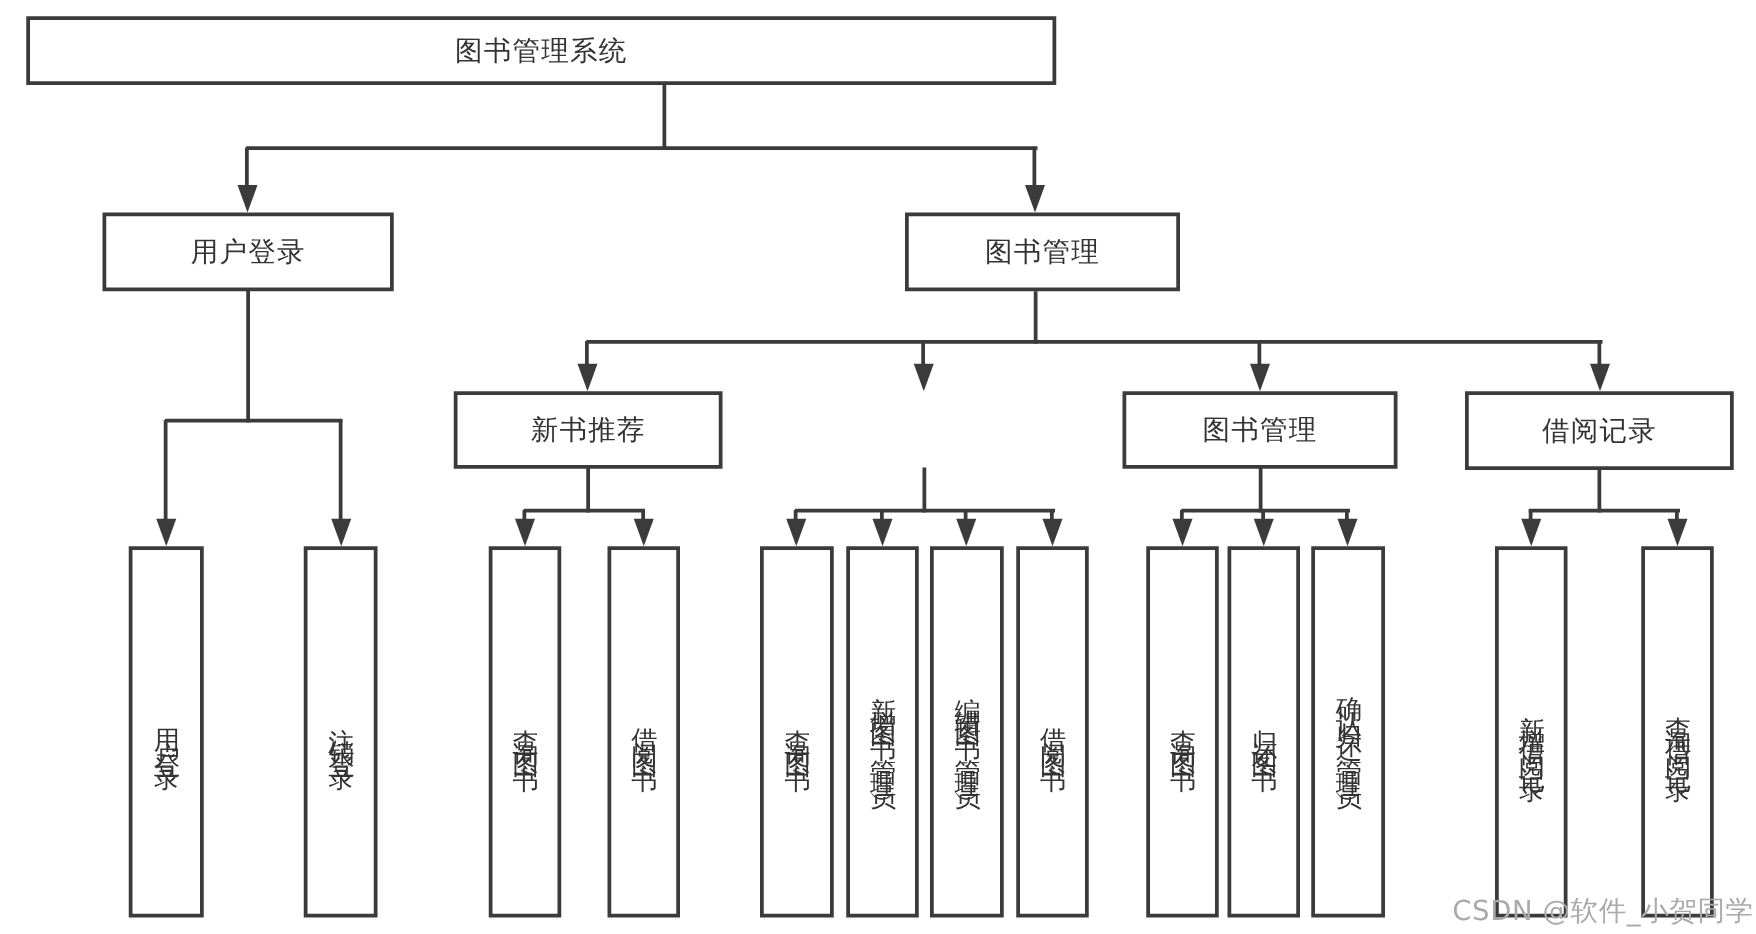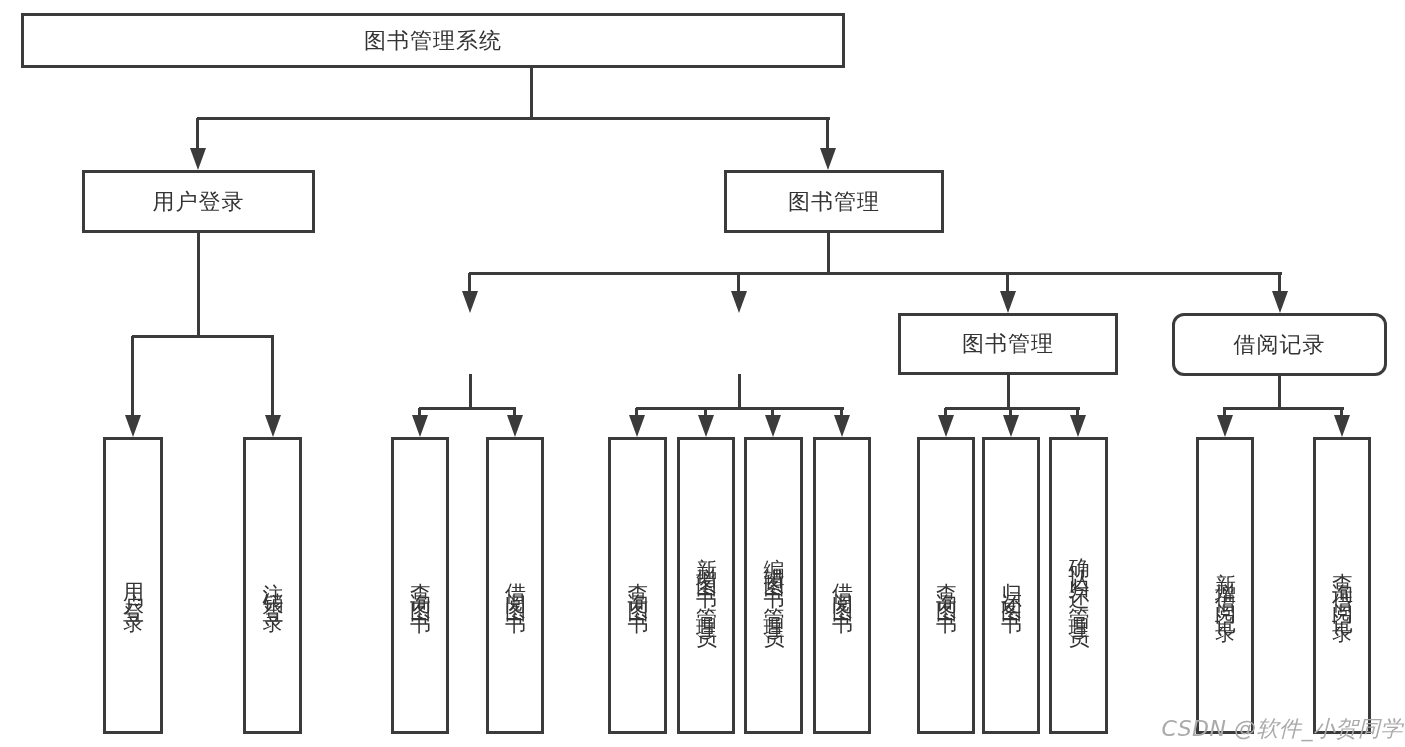--- a/index.html
+++ b/index.html
@@ -68,21 +68,20 @@
   }
   .watermark {
     position: absolute;
     top: 714px;
     right: 2px;
     font-size: 22px;
     color: #aaaaaa;
     letter-spacing: 0.5px;
     white-space: nowrap;
     z-index: 10;
-    font-style: italic;
   }
 </style>
 </head>
 <body>
 
 <div id="canvas">
 
   <div class="box box-h" style="left:21px; top:13px; width:824px; height:55px;">
     <span>图书管理系统</span>
   </div>
@@ -104,24 +103,27 @@
   <div class="arrow" style="left:131px; top:336px; height:81px;"></div>
   <div class="arrow" style="left:271px; top:336px; height:81px;"></div>
 
   <div class="vline" style="left:827px; top:233px; height:42px;"></div>
   <div class="hline" style="left:469px; top:272px; width:813px;"></div>
   <div class="arrow" style="left:468px; top:273px; height:20px;"></div>
   <div class="arrow" style="left:737px; top:273px; height:20px;"></div>
   <div class="arrow" style="left:1006px; top:273px; height:20px;"></div>
   <div class="arrow" style="left:1278px; top:273px; height:20px;"></div>
 
+  <div class="box box-h" style="left:363px; top:313px; width:215px; height:62px;">
+    <span>新书推荐</span>
+  </div>
   <div class="box box-h" style="left:898px; top:313px; width:220px; height:62px;">
     <span>图书管理</span>
   </div>
-  <div class="box box-h" style="left:1172px; top:313px; width:215px; height:63px;border-radius:12px;">
+  <div class="box box-h" style="left:1172px; top:313px; width:215px; height:63px;">
     <span>借阅记录</span>
   </div>
 
   <div class="vline" style="left:469px; top:374px; height:36px;"></div>
   <div class="hline" style="left:419px; top:407px; width:97px;"></div>
   <div class="arrow" style="left:418px; top:408px; height:9px;"></div>
   <div class="arrow" style="left:513px; top:408px; height:9px;"></div>
 
   <div class="vline" style="left:738px; top:374px; height:36px;"></div>
   <div class="hline" style="left:636px; top:407px; width:208px;"></div>

